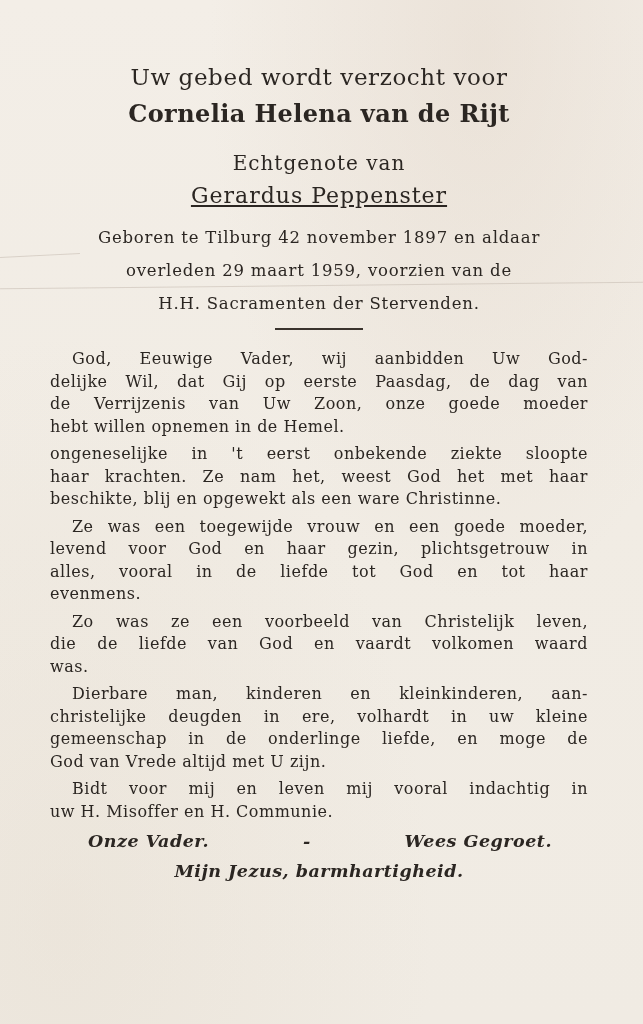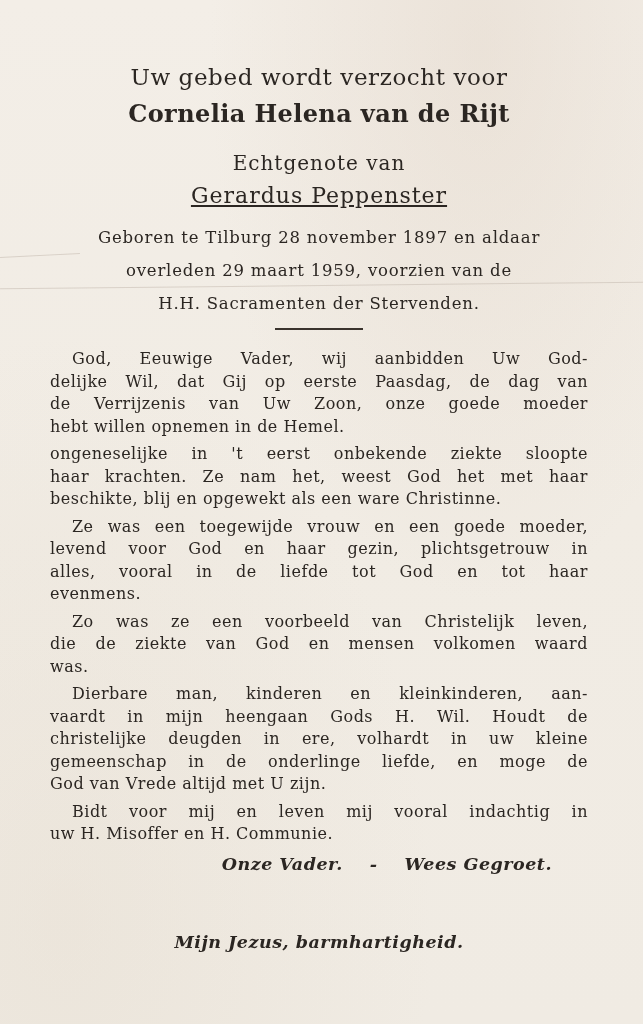--- a/index.html
+++ b/index.html
@@ -42,38 +42,38 @@
       margin: 0 0 5px 0; text-indent: 22px;
     }
     .para .line { display: block; text-align: justify; text-align-last: justify; }
     .para .line.last { text-align-last: left; }
     .para .line.first { text-indent: 22px; }
     .para .line { text-indent: 0; }
     .prayers {
       font-style: italic; font-weight: bold; font-size: 17.5px;
       letter-spacing: 0.5px; margin-top: 8px;
     }
-    .prayer-row { display: flex; justify-content: flex-end; padding: 0 36px 0 38px; height: 30px; gap: 27px; }
-    .prayer-final { text-align: center; height: 30px; margin-top: 48px; }
+    .prayer-row { display: flex; justify-content: space-between; padding: 0 36px 0 38px; height: 30px; gap: 27px; }
+    .prayer-final { text-align: center; height: 30px; }
   </style>
 </head>
 <body>
 
 <div class="paper"></div>
 <div class="crease c1"></div>
 <div class="crease c2"></div>
 
 <div class="card">
   <div class="center l-intro">Uw gebed wordt verzocht voor</div>
   <div class="center l-name">Cornelia Helena van de Rijt</div>
   <div class="center l-spouse-label">Echtgenote van</div>
   <div class="center l-spouse">Gerardus Peppenster</div>
 
   <div class="center l-dates">
-    <div>Geboren te Tilburg 28 november 1897 en aldaar</div>
+    <div>Geboren te Tilburg 42 november 1897 en aldaar</div>
     <div>overleden 29 maart 1959, voorzien van de</div>
     <div>H.H. Sacramenten der Stervenden.</div>
   </div>
 
   <div class="divider"></div>
 
   <div class="para">
     <span class="line first">God, Eeuwige Vader, wij aanbidden Uw God-</span>
     <span class="line">delijke Wil, dat Gij op eerste Paasdag, de dag van</span>
     <span class="line">de Verrijzenis van Uw Zoon, onze goede moeder</span>
@@ -88,27 +88,26 @@
 
   <div class="para">
     <span class="line first">Ze was een toegewijde vrouw en een goede moeder,</span>
     <span class="line">levend voor God en haar gezin, plichtsgetrouw in</span>
     <span class="line">alles, vooral in de liefde tot God en tot haar</span>
     <span class="line last">evenmens.</span>
   </div>
 
   <div class="para">
     <span class="line first">Zo was ze een voorbeeld van Christelijk leven,</span>
-    <span class="line">die de ziekte van God en mensen volkomen waard</span>
+    <span class="line">die de liefde van God en vaardt volkomen waard</span>
     <span class="line last">was.</span>
   </div>
 
   <div class="para">
     <span class="line first">Dierbare man, kinderen en kleinkinderen, aan-</span>
-    <span class="line">vaardt in mijn heengaan Gods H. Wil. Houdt de</span>
     <span class="line">christelijke deugden in ere, volhardt in uw kleine</span>
     <span class="line">gemeenschap in de onderlinge liefde, en moge de</span>
     <span class="line last">God van Vrede altijd met U zijn.</span>
   </div>
 
   <div class="para">
     <span class="line first">Bidt voor mij en leven mij vooral indachtig in</span>
     <span class="line last">uw H. Misoffer en H. Communie.</span>
   </div>
 

